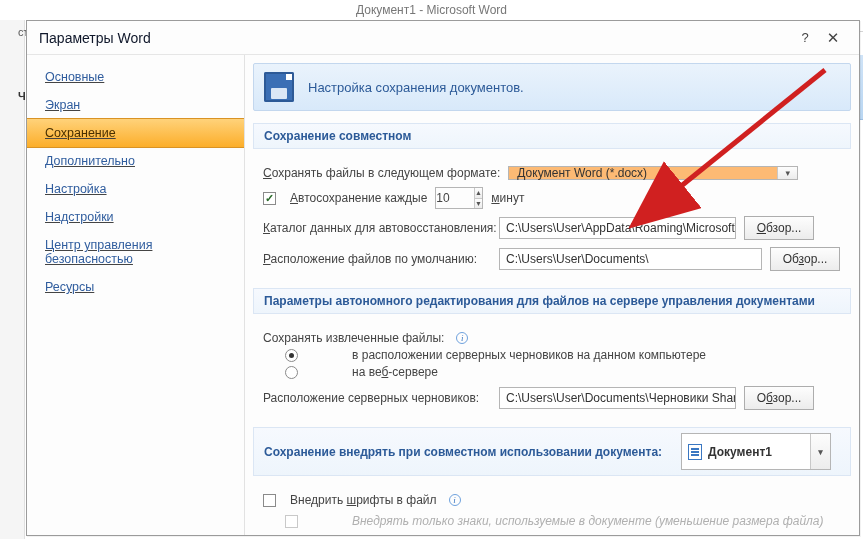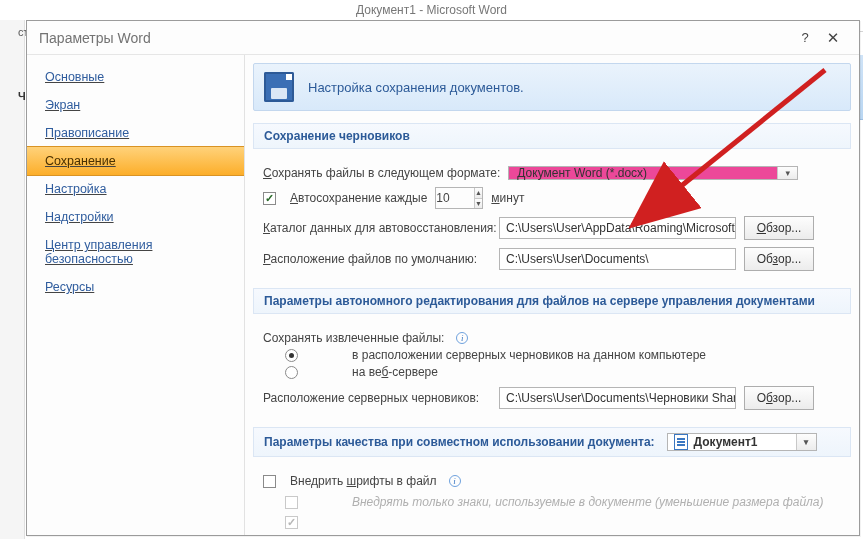--- a/index.html
+++ b/index.html
@@ -50,21 +50,21 @@
     box-shadow: 1px 1px 0 rgba(0,0,0,.05);
   }
   .titlebar {
     height: 34px;
     display: flex;
     align-items: center;
     padding: 0 12px;
     border-bottom: 1px solid #e6e6e6;
   }
   .titlebar .title {
-    color: #737373;
+    color: #0f172a;
     font-size: 14px;
   }
   .titlebar .spacer { flex: 1; }
   .titlebar .help, .titlebar .close {
     width: 28px; height: 24px;
     display: flex; align-items: center; justify-content: center;
     font-size: 13px; color: #444;
     cursor: pointer;
   }
   .titlebar .close { font-size: 15px; font-weight: 300; }
@@ -157,21 +157,21 @@
     color: #444;
   }
   .row .lbl { white-space: nowrap; }
   .u { text-decoration: underline; }
   .combo {
     position: relative;
     display: inline-flex;
     align-items: center;
     border: 1px solid #b5b5b5;
     height: 14px;
-    background: #ec4899;
+    background: #fdba74;
   }
   .combo .val { padding: 0 8px; font-size: 12px; color: #333; flex: 1; }
   .combo .arrow {
     width: 20px; height: 100%;
     border-left: 1px solid #c8c8c8;
     display: flex; align-items: center; justify-content: center;
     background: linear-gradient(#fdfdfd,#ececec);
     font-size: 9px; color: #555;
     cursor: pointer;
   }
@@ -257,21 +257,21 @@
     content:'';
     position:absolute; left:2px; right:2px; top:3px; height:2px;
     background:#3a77c2;
     box-shadow: 0 3px 0 #3a77c2, 0 6px 0 #3a77c2;
   }
   .section-title.withcombo {
     display: flex;
     align-items: center;
     gap: 12px;
   }
-  .section-title.withcombo .combo { background:#fff; height: 18px; min-width: 150px; }
+  .section-title.withcombo .combo { background:#fff; height: 37px; min-width: 150px; margin-left: 7px; }
   .arrow-overlay {
     position: absolute;
     pointer-events: none;
     left: 0; top: 0;
     width: 100%; height: 100%;
     z-index: 50;
   }
 </style>
 </head>
 <body>
@@ -290,37 +290,37 @@
     <span class="title">Параметры Word</span>
     <span class="spacer"></span>
     <div class="help">?</div>
     <div class="close">✕</div>
   </div>
 
   <div class="body">
     <div class="nav">
       <div class="nav-item">Основные</div>
       <div class="nav-item">Экран</div>
-      <div class="nav-item">Правописание</div>
       <div class="nav-item selected">Сохранение</div>
+      <div class="nav-item">Дополнительно</div>
       <div class="nav-item">Настройка</div>
       <div class="nav-item">Надстройки</div>
       <div class="nav-item">Центр управления безопасностью</div>
       <div class="nav-item">Ресурсы</div>
     </div>
 
     <div class="content">
 
       <div class="header-band">
         <div class="disk-icon"></div>
         <div class="htext">Настройка сохранения документов.</div>
       </div>
 
       <div class="section">
-        <div class="section-title">Сохранение черновиков</div>
+        <div class="section-title">Сохранение совместном</div>
         <div class="section-body">
           <div class="row">
             <span class="lbl"><span class="u">С</span>охранять файлы в следующем формате:</span>
             <div class="combo" style="width:290px;">
               <span class="val">Документ Word (*.docx)</span>
               <div class="arrow">▾</div>
             </div>
           </div>
           <div class="row">
             <span class="chk checked"></span>
@@ -336,21 +336,21 @@
           </div>
           <div class="row">
             <span class="lbl" style="width:228px;"><span class="u">К</span>аталог данных для автовосстановления:</span>
             <span class="textbox" style="width:237px;">C:\Users\User\AppData\Roaming\Microsoft\W</span>
             <span class="btn">
                 <span><span class="u">О</span>бзор...</span>
               </span>
           </div>
           <div class="row">
             <span class="lbl" style="width:228px;"><span class="u">Р</span>асположение файлов по умолчанию:</span>
-            <span class="textbox" style="width:237px;">C:\Users\User\Documents\</span>
+            <span class="textbox" style="width:263px;">C:\Users\User\Documents\</span>
             <span class="btn">
                 <span>Об<span class="u">з</span>ор...</span>
               </span>
           </div>
         </div>
       </div>
 
       <div class="section">
         <div class="section-title">Параметры автономного редактирования для файлов на сервере управления документами</div>
         <div class="section-body">
@@ -371,21 +371,21 @@
             <span class="textbox" style="width:237px;">C:\Users\User\Documents\Черновики SharePo</span>
             <span class="btn">
                 <span>О<span class="u">б</span>зор...</span>
               </span>
           </div>
         </div>
       </div>
 
       <div class="section">
         <div class="section-title withcombo">
-          <span>Параметры качества при совместном использовании документа:</span>
+          <span>Сохранение внедрять при совместном использовании документа:</span>
           <div class="combo">
             <span class="doc-icon-sm" style="margin-left:6px;"></span>
             <span class="val" style="padding-left:0;">Документ1</span>
             <div class="arrow">▾</div>
           </div>
         </div>
         <div class="section-body">
           <div class="row">
             <span class="chk"></span>
             <span class="lbl">Внедрить <span class="u">ш</span>рифты в файл</span>

